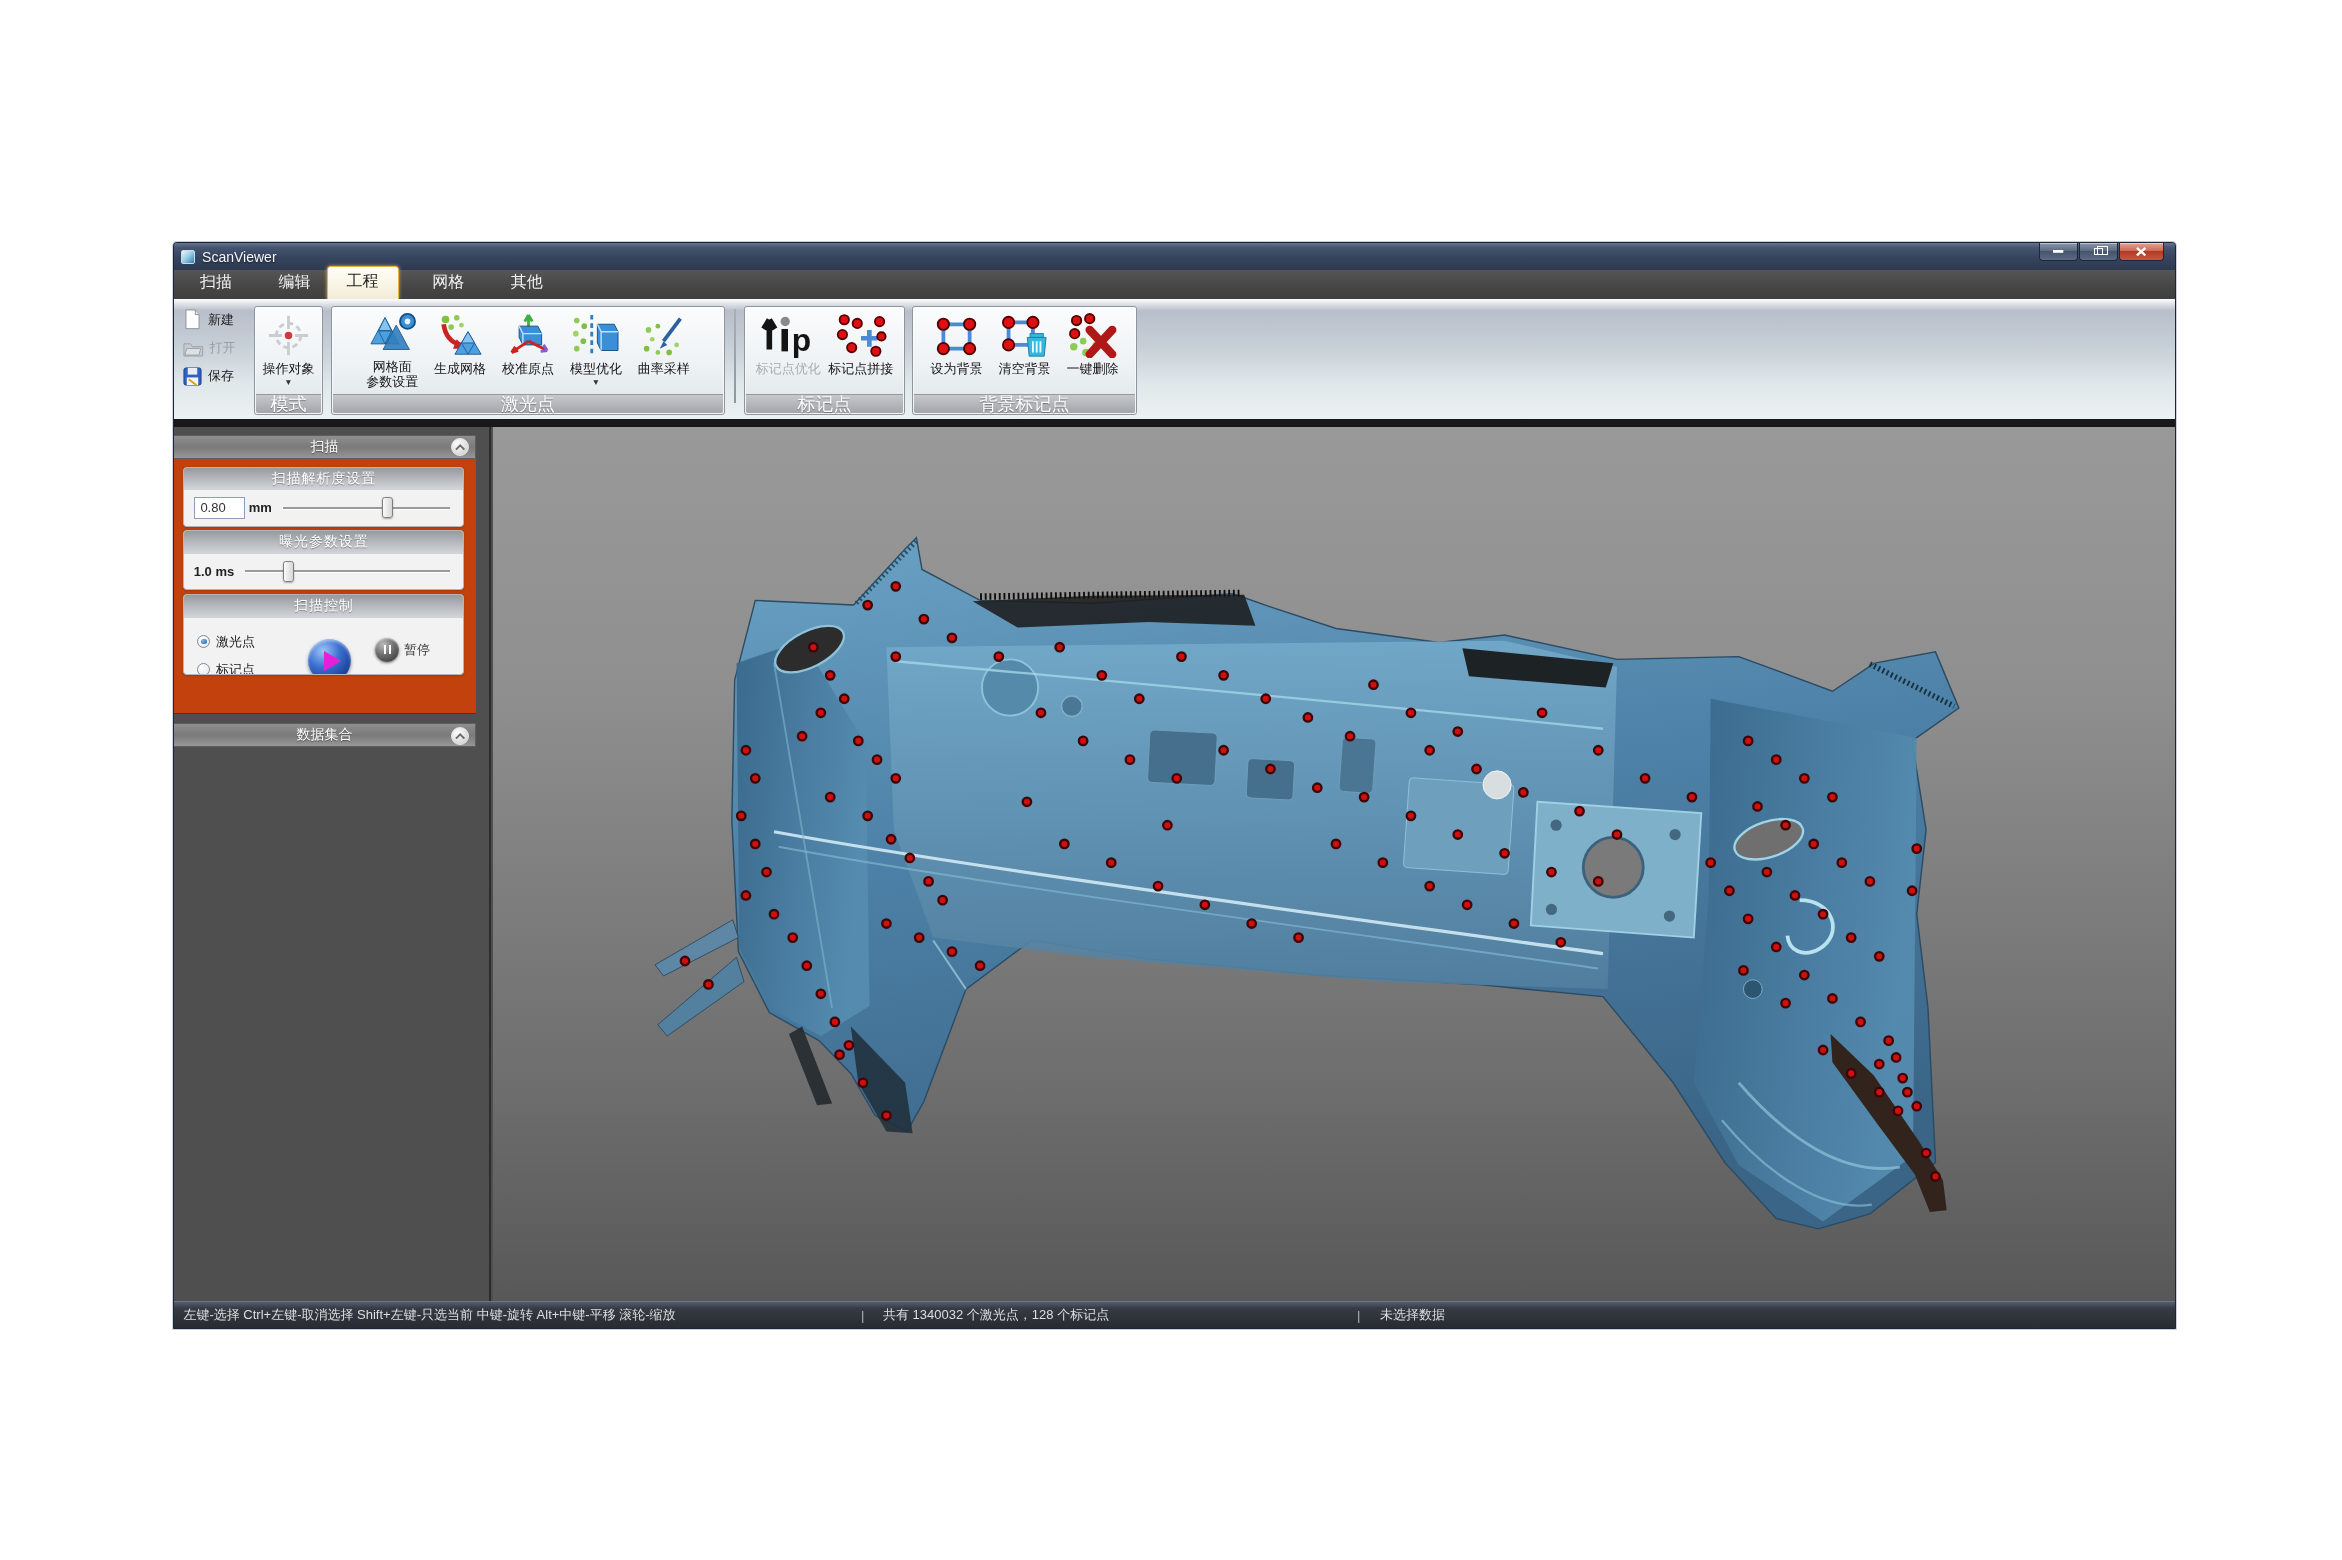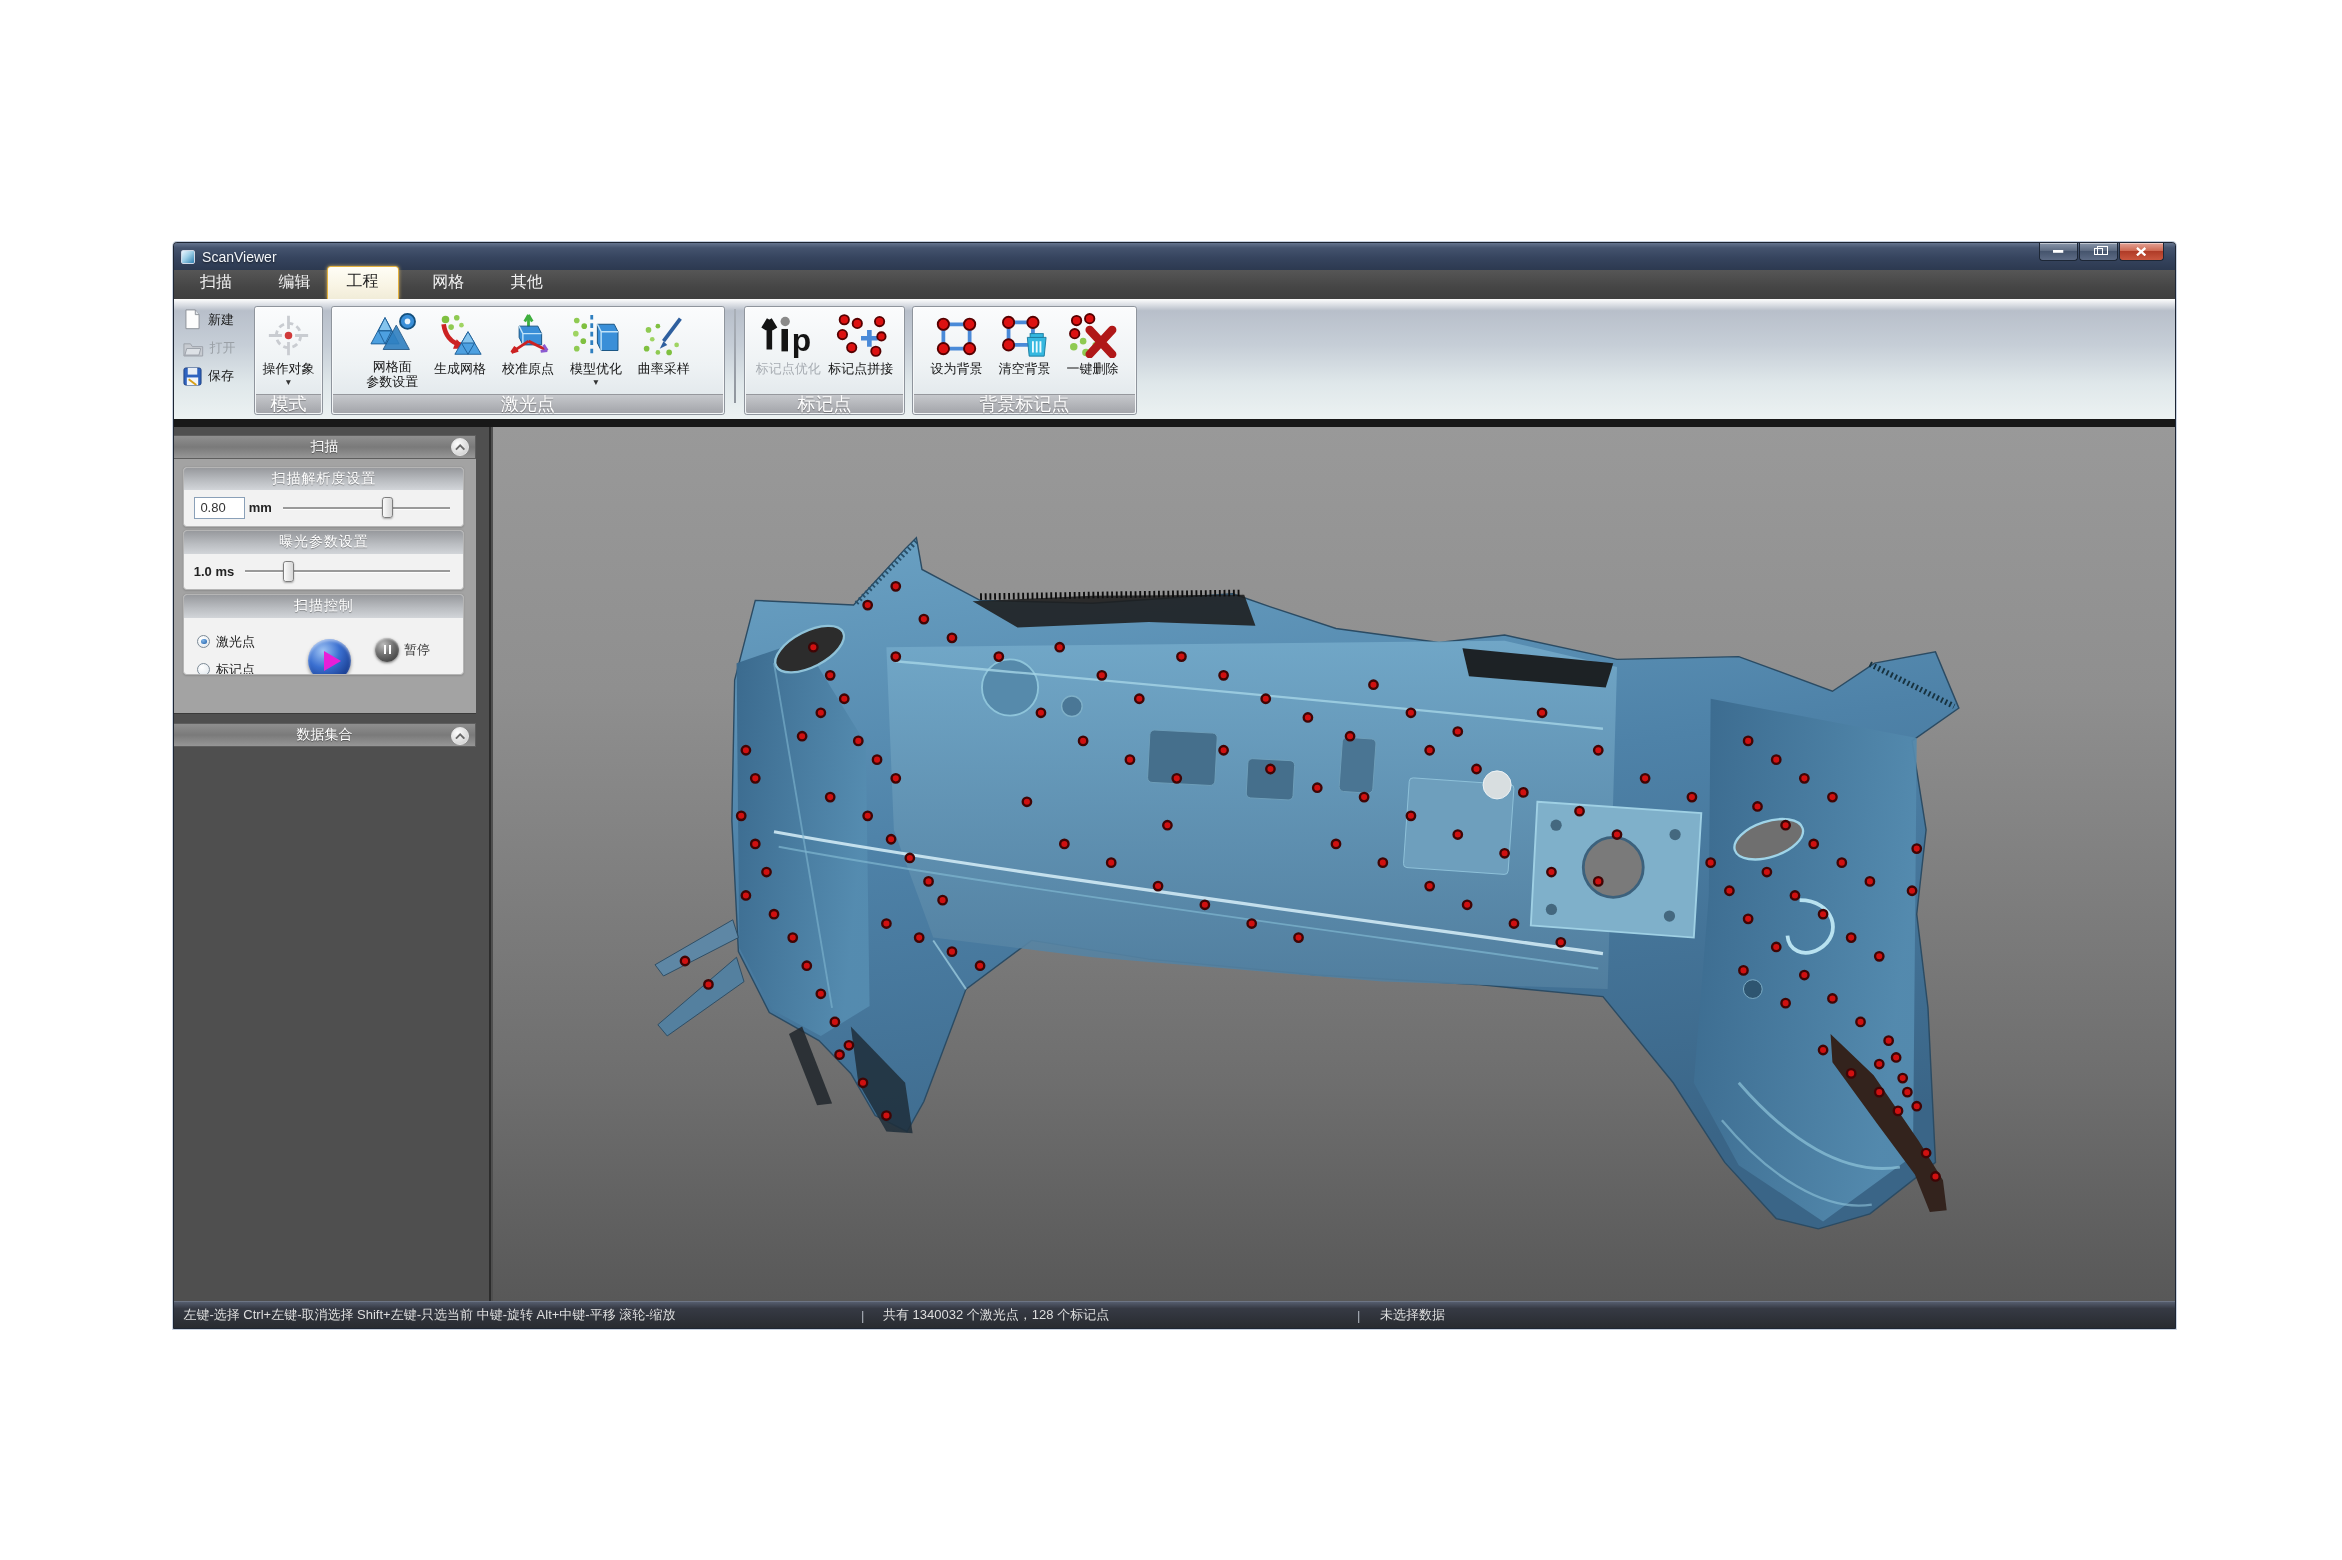--- a/index.html
+++ b/index.html
@@ -60,21 +60,21 @@
   .main{position:absolute;left:0;top:184px;right:0;bottom:27px;background:#4f4f4f;}
   .sidebar{position:absolute;left:0;top:0;width:317px;bottom:0;background:#4f4f4f;border-right:2.8px solid #2c2c2c;}
   .panel-header{position:absolute;left:0;width:302px;height:24px;
     background:linear-gradient(180deg,#8f8f8f 0%,#7a7a7a 50%,#969696 100%);
     border:0.9px solid #5e5e5e;border-left:none;color:#ffffff;font-size:14px;
     display:flex;align-items:center;justify-content:center;text-shadow:0 0.9px 0.9px rgba(0,0,0,.4);}
   .collapse-btn{position:absolute;right:5.6px;top:2.8px;width:18px;height:18px;border-radius:50%;
     border:0.9px solid #e8e8e8;background:radial-gradient(circle at 35% 30%,#fdfdfd,#c9c9c9);
     display:flex;align-items:center;justify-content:center;}
   .collapse-btn svg{display:block;}
-  .light-panel{position:absolute;left:0;top:32px;width:302px;height:255px;background:#a3a3a3;border-bottom:0.9px solid #3a3a3a;}
+  .light-panel{position:absolute;left:0;top:32px;width:302px;height:255px;background:#c2410c;border-bottom:0.9px solid #3a3a3a;}
   .gbox{position:absolute;left:9.4px;width:281px;border:0.9px solid #b5b5b5;border-radius:3.7px;background:#f2f2f2;
     box-shadow:0 0.9px 1.9px rgba(0,0,0,.15);overflow:hidden;}
   .gbox-header{height:22.5px;background:linear-gradient(180deg,#97999d 0%,#b9bcc0 55%,#d2d5d9 100%);
     color:#ffffff;font-size:14px;display:flex;align-items:center;justify-content:center;
     text-shadow:0 0.9px 0.9px rgba(0,0,0,.35);letter-spacing:0.9px;}
   .gbox-row{display:flex;align-items:center;padding:6.6px 9.4px;}
   .num-input{width:51px;height:22.5px;border:0.9px solid #8aa0b8;background:#ffffff;font-size:13px;
     color:#333;padding:0 5.6px;font-family:inherit;}
   .unit{font-size:13px;font-weight:bold;color:#222;margin-left:4px;}
   .slider{position:relative;flex:1;height:22.5px;margin-left:11.2px;}

